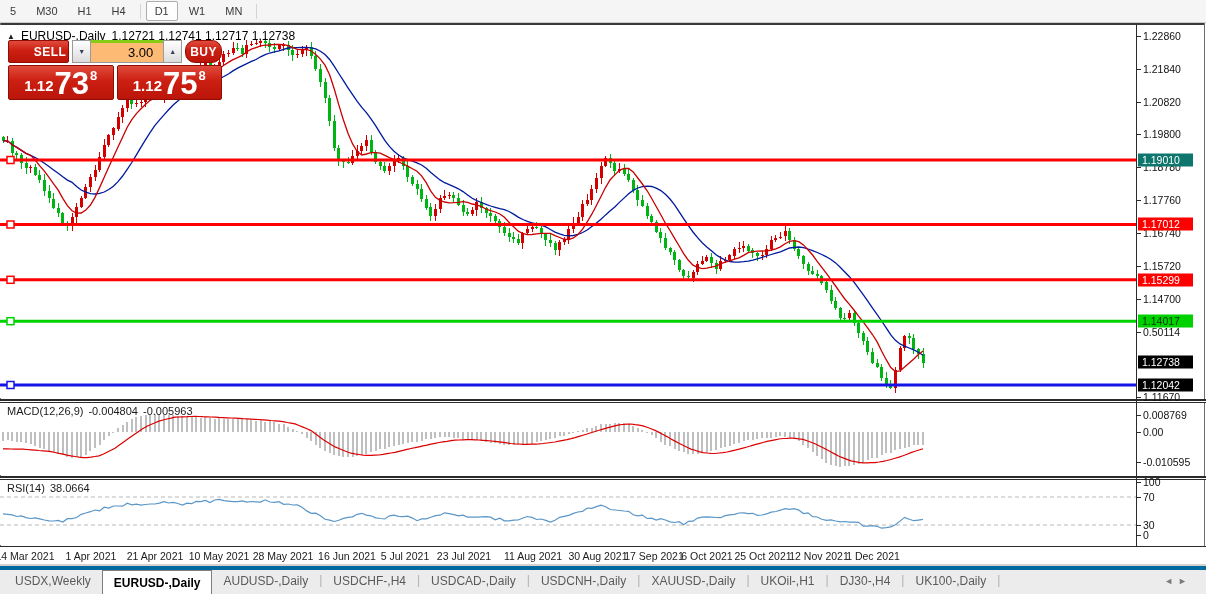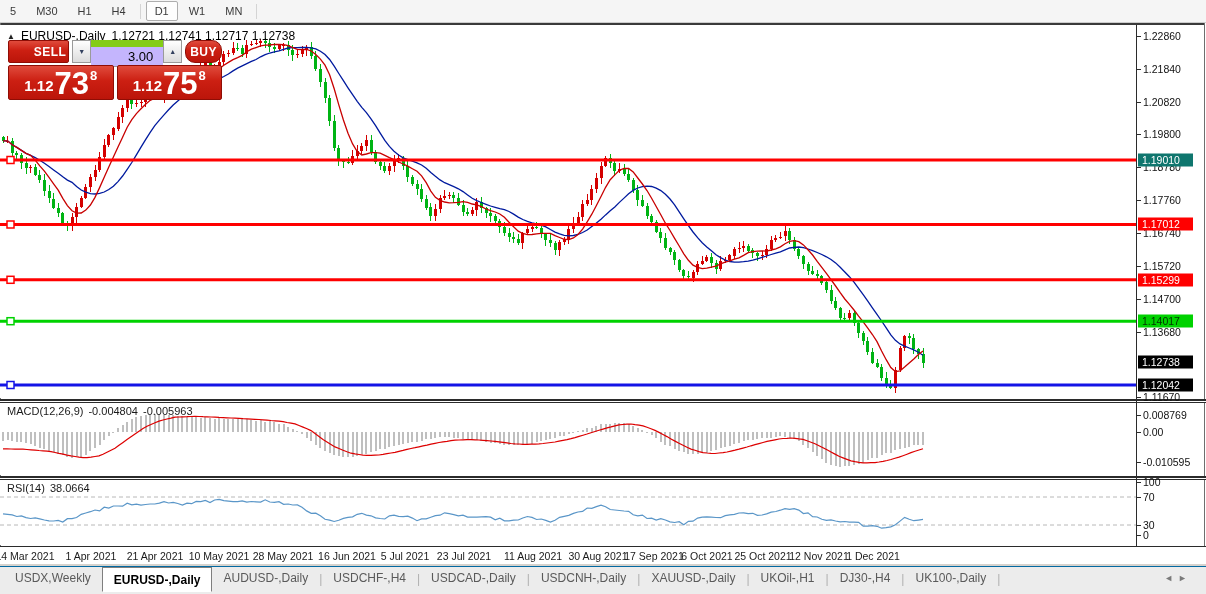--- a/index.html
+++ b/index.html
@@ -28,41 +28,41 @@
   
   .ocw{position:absolute;top:40px;left:8px;z-index:7;width:214px;}
   .ocw-row1{display:flex;height:23px;}
   .btn-red{background:linear-gradient(180deg,#e04b3c 0%,#cc1f12 45%,#bb150a 100%);
            border:1px solid #8f0d05;border-radius:2px;color:#fff;display:flex;align-items:center;justify-content:center;}
   .sell-btn{width:50px;font-size:12px;font-weight:600;letter-spacing:.5px;padding-left:23px;}
   .buy-btn{width:48px;font-size:12px;font-weight:600;letter-spacing:.5px;margin-left:3px;border-radius:10px;}
   .spin{display:flex;margin-left:3px;}
   .spin-btn{width:17px;height:21px;background:linear-gradient(#ffffff,#dcdcdc);border:1px solid #9a9a9a;
             color:#33415e;font-size:7px;display:flex;align-items:center;justify-content:center;}
-  .vol{width:62px;height:19px;background:#c4b5fd;border-top:7px solid #84cc16;border-bottom:1px solid #9a9a9a;
+  .vol{width:62px;height:19px;background:#fdba74;border-top:3px solid #84cc16;border-bottom:1px solid #9a9a9a;
        font-size:13px;color:#000;display:flex;align-items:center;justify-content:flex-end;padding-right:10px;text-align:right;}
   .ocw-row2{display:flex;margin-top:2px;height:35px;}
   .price-box{flex:1;display:flex;align-items:flex-end;justify-content:center;padding-bottom:2px;}
   .price-box + .price-box{margin-left:3px;}
   .pb-prefix{font-size:15px;font-weight:700;margin:0 1px 3px 0;}
   .pb-main{font-size:31px;line-height:26px;font-weight:700;}
   .pb-sup{font-size:13px;font-weight:700;margin:0 0 14px 1px;}
   
   .ind-header{position:absolute;left:7px;font-size:11px;color:#1a1a1a;z-index:5;display:flex;gap:5px;}
   
   .axis-tick{position:absolute;left:1137px;width:4px;height:1px;background:#2b2b2b;}
   .axis-label{position:absolute;left:1143px;font-size:10.5px;color:#111;transform:translateY(-50%);white-space:nowrap;}
   .axis-badge{position:absolute;left:1138px;width:51px;height:13px;font-size:10.5px;line-height:13px;
               padding-left:4px;transform:translateY(-50%);white-space:nowrap;z-index:4;}
   
   .date-strip{position:absolute;top:547px;left:0;width:1206px;height:17px;background:#fff;}
   .date-label{position:absolute;top:3px;width:90px;margin-left:-45px;text-align:center;font-size:10.5px;color:#1a1a1a;white-space:nowrap;}
   
   .tabbar{position:absolute;top:566px;left:0;width:1206px;height:28px;background:#ececec;
-          border-top:1px solid #0369a1;display:flex;align-items:flex-start;padding-left:4px;box-sizing:border-box;}
+          border-top:4px solid #0369a1;display:flex;align-items:flex-start;padding-left:4px;box-sizing:border-box;}
   .tab{display:flex;align-items:center;height:22px;padding:0 11px;font-size:12px;color:#5a5a5a;white-space:nowrap;}
   .tab.active{background:#ffffff;border:1px solid #7f7f7f;border-bottom:1px solid #ffffff;height:23px;
               color:#000;font-weight:700;}
   .tab-pipe{color:#b0b0b0;font-size:12px;align-self:center;margin-top:-4px;}
   .tab-arrows{position:absolute;right:14px;top:6px;font-size:9px;color:#7a7a7a;letter-spacing:5px;}
 </style>
 </head>
 <body>
 
 <div id="app">
@@ -770,21 +770,21 @@
       <div class="axis-label" style="top: 167px;">1.18780</div>
       <div class="axis-tick" style="top: 200px;"></div>
       <div class="axis-label" style="top: 200px;">1.17760</div>
       <div class="axis-tick" style="top: 233px;"></div>
       <div class="axis-label" style="top: 233px;">1.16740</div>
       <div class="axis-tick" style="top: 266px;"></div>
       <div class="axis-label" style="top: 266px;">1.15720</div>
       <div class="axis-tick" style="top: 299px;"></div>
       <div class="axis-label" style="top: 299px;">1.14700</div>
       <div class="axis-tick" style="top: 332px;"></div>
-      <div class="axis-label" style="top: 332px;">1.13680</div>
+      <div class="axis-label" style="top: 332px;">0.50114</div>
       <div class="axis-tick" style="top: 397px;"></div>
       <div class="axis-label" style="top: 397px;">1.11670</div>
       <div class="axis-badge" style="top: 160px; background: #0f766e; color: rgb(255, 255, 255);">1.19010</div>
       <div class="axis-badge" style="top: 224px; background: rgb(255, 0, 0); color: rgb(255, 255, 255);">1.17012</div>
       <div class="axis-badge" style="top: 280px; background: rgb(255, 0, 0); color: rgb(255, 255, 255);">1.15299</div>
       <div class="axis-badge" style="top: 321px; background: rgb(0, 210, 0); color: rgb(0, 51, 0);">1.14017</div>
       <div class="axis-badge" style="top: 362px; background: rgb(0, 0, 0); color: rgb(255, 255, 255);">1.12738</div>
       <div class="axis-badge" style="top: 385px; background: #000000; color: rgb(255, 255, 255);">1.12042</div>
       <div class="axis-tick" style="top: 415px;"></div>
       <div class="axis-label" style="top: 415px;">0.008769</div>

